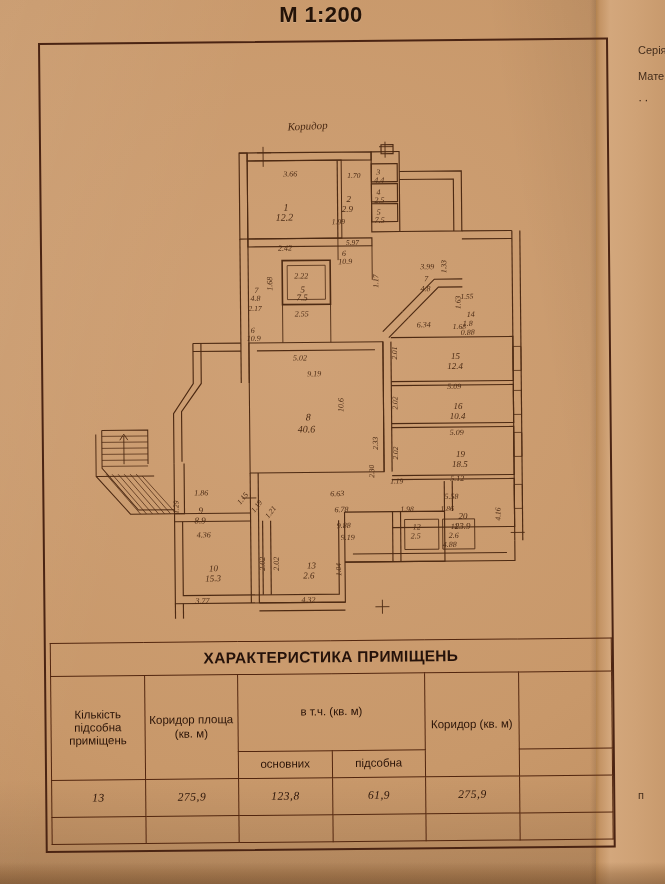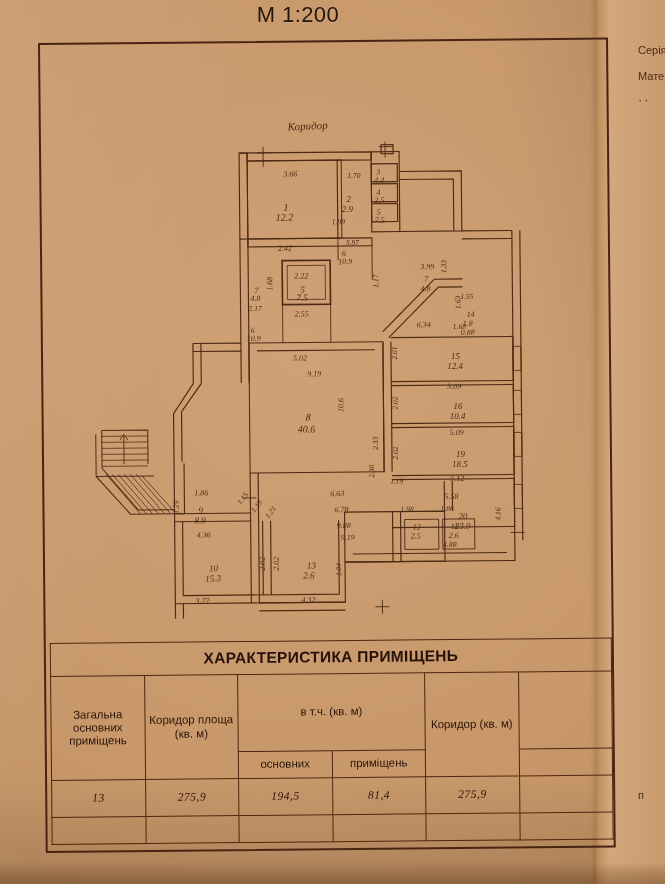--- a/index.html
+++ b/index.html
@@ -33,23 +33,24 @@
     background:linear-gradient(90deg,rgba(0,0,0,0) 0%,rgba(60,35,15,.28) 100%);
   }
   #bottom-edge{
     position:absolute;left:0;top:862px;width:665px;height:22px;
     background:linear-gradient(180deg,rgba(120,75,35,.0) 0%,rgba(110,68,30,.30) 55%,rgba(90,55,25,.42) 100%);
   }
 
   .scale-title{
     position:absolute;left:0;top:2px;width:596px;
     text-align:center;
-    font-size:22px;font-weight:normal;color:#241308;
+    font-size:22px;font-weight:bold;color:#241308;
     letter-spacing:.4px;
     text-shadow:0 1px 1px rgba(255,255,255,.18);
+    padding-left:23px;
   }
 
   
   #frame{
     position:absolute;left:38px;top:43px;width:570px;height:810px;
     border:2px solid #4a2413;
     transform:rotate(-0.55deg);
     transform-origin:0 0;
     box-sizing:border-box;
   }
@@ -377,36 +378,36 @@
    </svg>
   </div>
 
   <div id="table-block">
     <table class="tbl">
       <tbody>
             <tr>
         <td class="title-cell" colspan="6">ХАРАКТЕРИСТИКА ПРИМІЩЕНЬ</td>
       </tr>
       <tr>
-        <td class="hdr" rowspan="2">Загальна основних приміщень</td>
+        <td class="hdr" rowspan="2">Кількість підсобна приміщень</td>
         <td class="hdr" rowspan="2">Коридор площа (кв. м)</td>
         <td class="hdr-top" colspan="2">в т.ч. (кв. м)</td>
         <td class="hdr" rowspan="2">Коридор (кв. м)</td>
         <td class="hdr"></td>
       </tr>
       <tr>
         <td>основних</td>
-        <td>приміщень</td>
+        <td>підсобна</td>
         <td class="blank-row"></td>
       </tr>
       <tr>
         <td class="val">13</td>
         <td class="val">275,9</td>
-        <td class="val">194,5</td>
-        <td class="val">81,4</td>
+        <td class="val">123,8</td>
+        <td class="val">61,9</td>
         <td class="val">275,9</td>
         <td class="val"></td>
       </tr>
       <tr>
         <td class="blank-row"></td>
         <td class="blank-row"></td>
         <td class="blank-row"></td>
         <td class="blank-row"></td>
         <td class="blank-row"></td>
         <td class="blank-row"></td>

